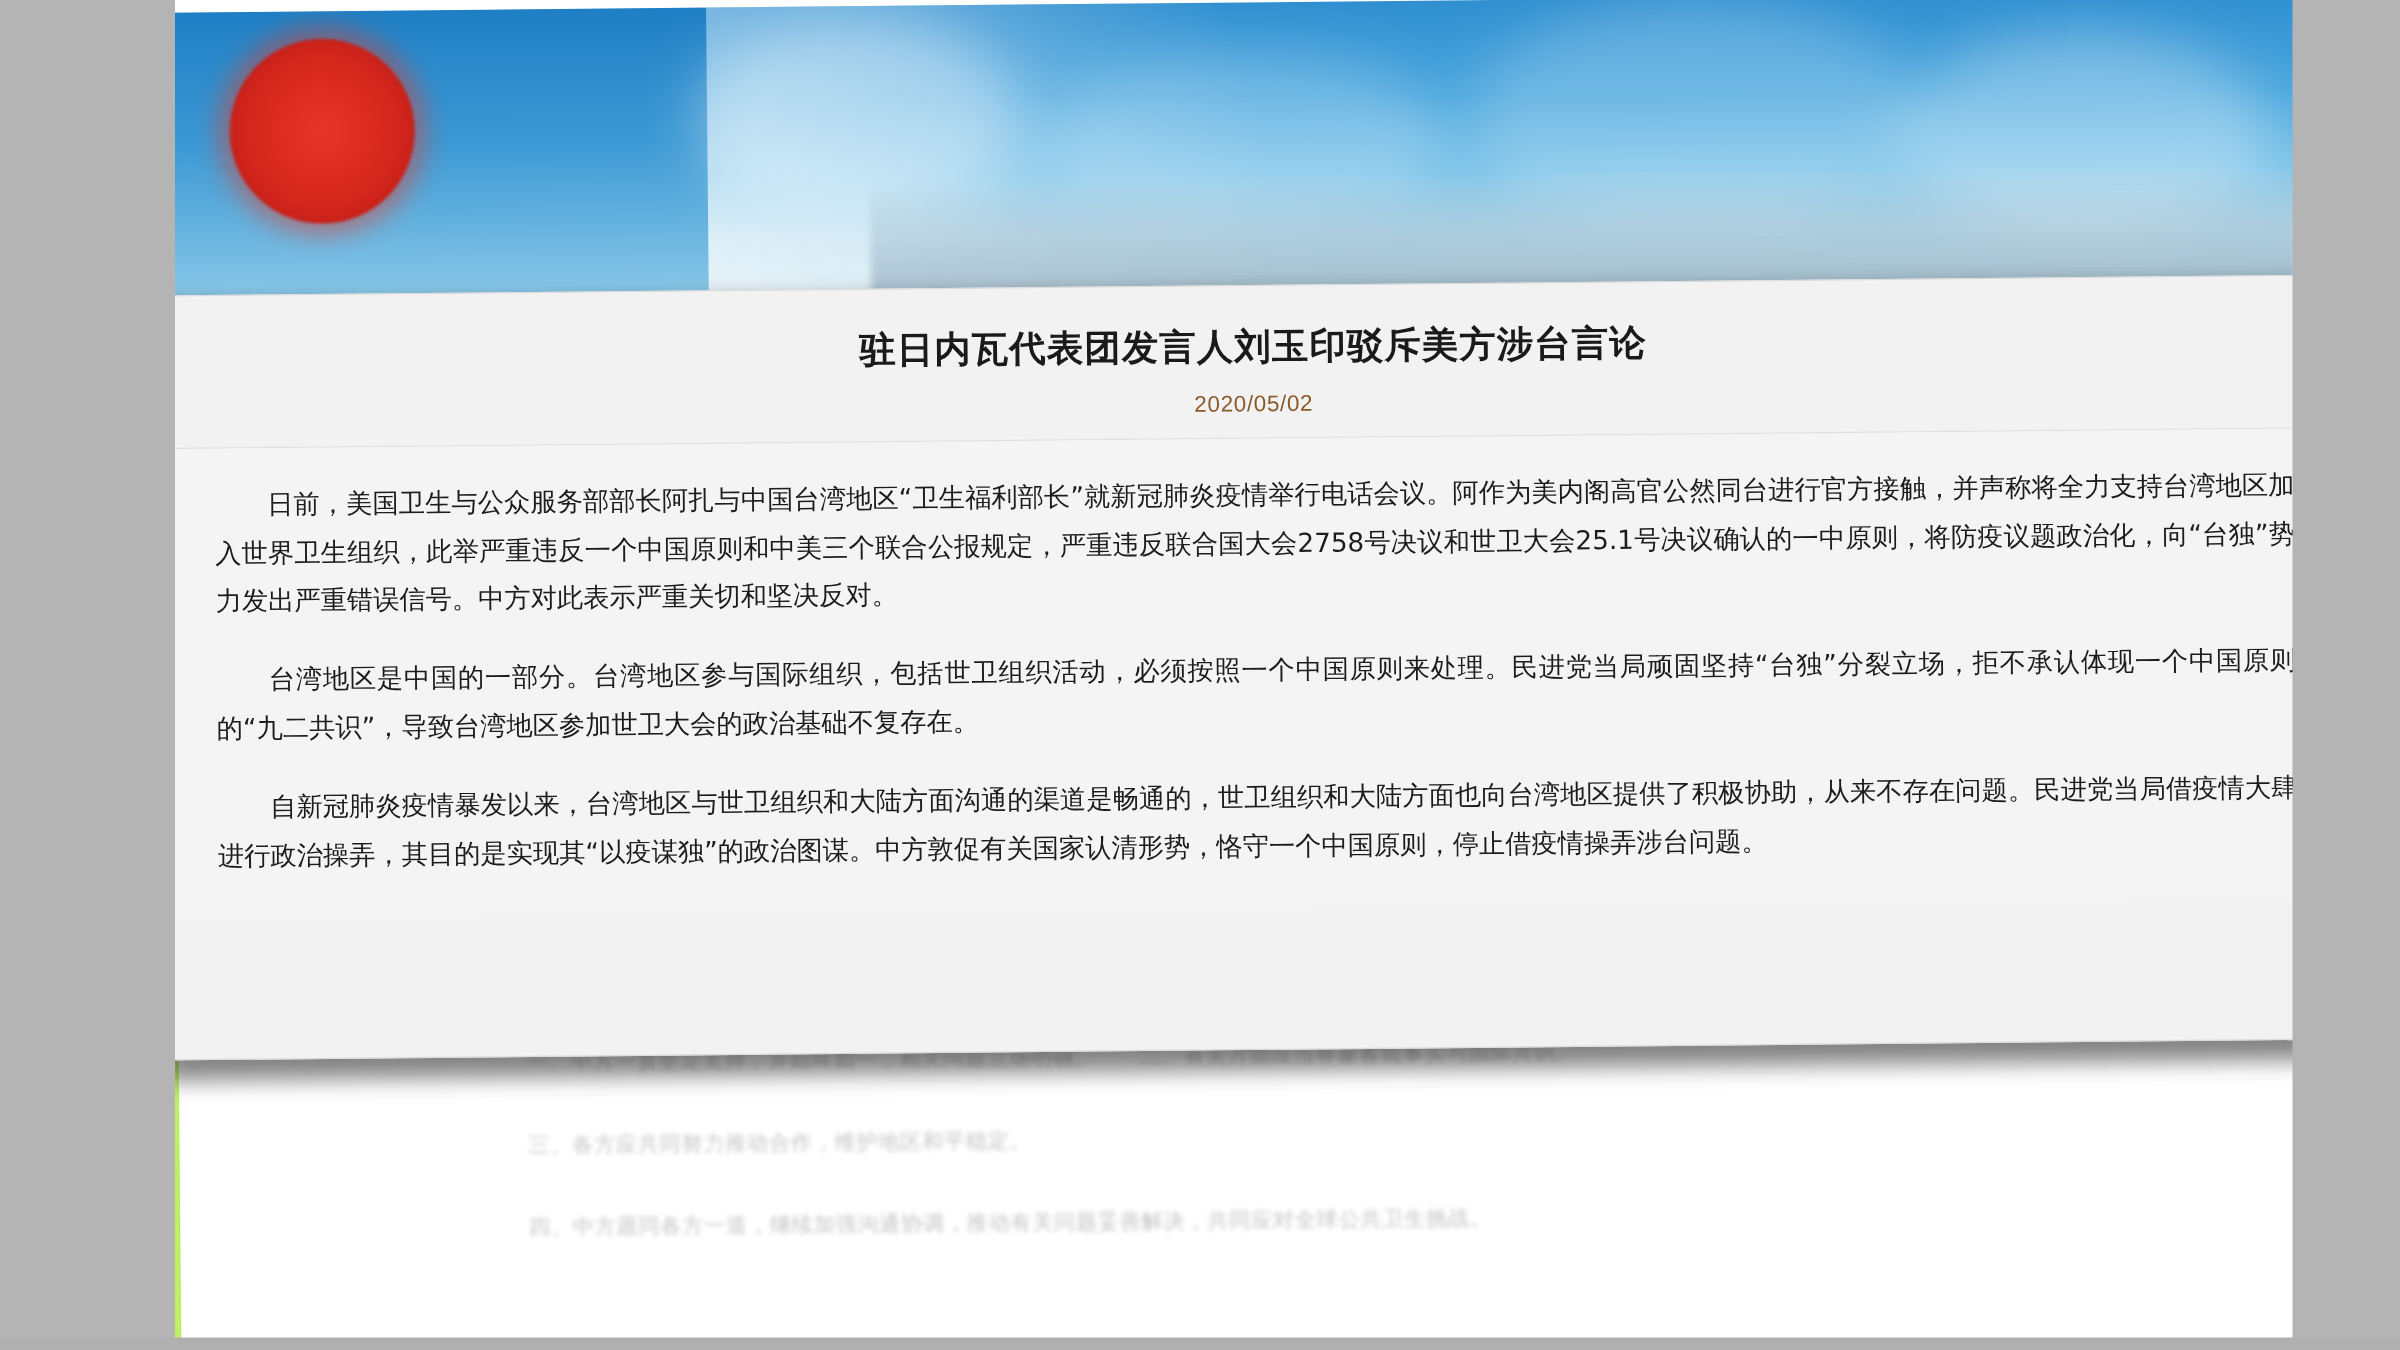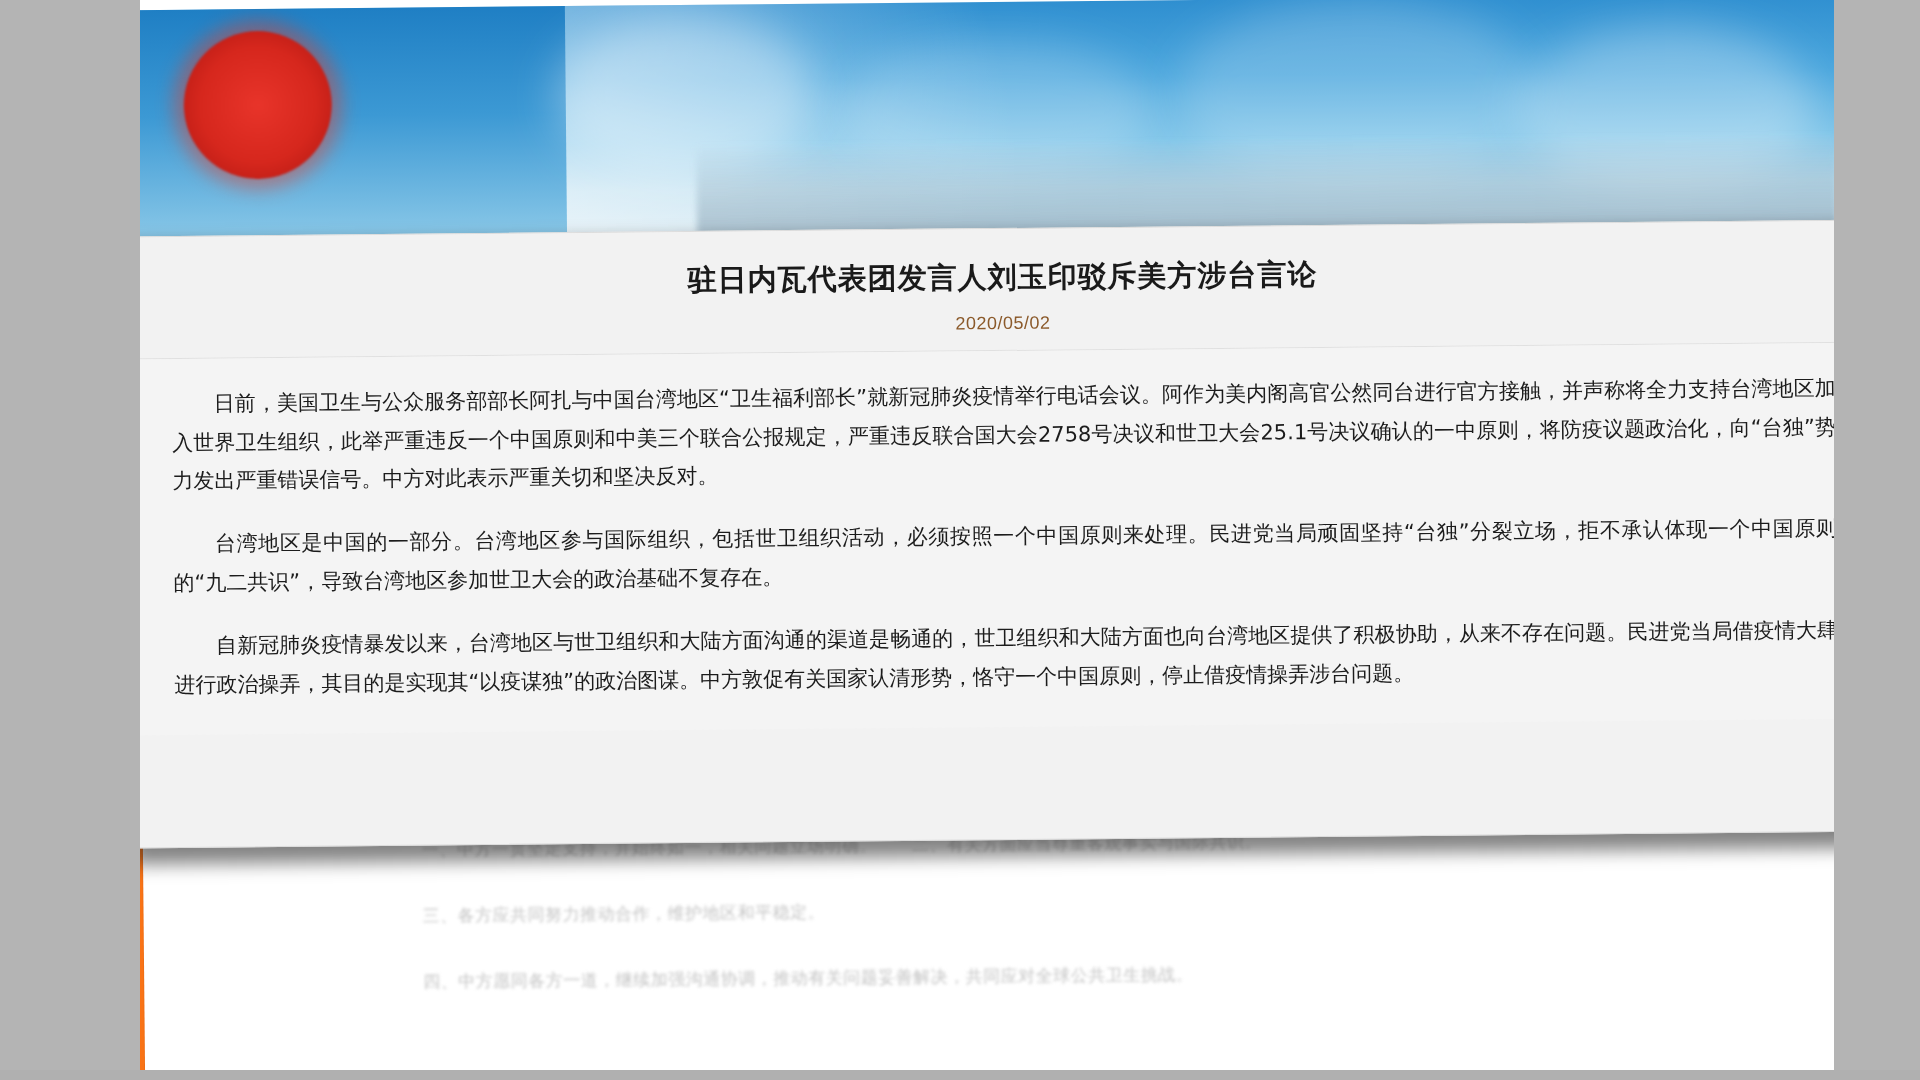--- a/index.html
+++ b/index.html
@@ -9,21 +9,21 @@
     height: 1080px;
     overflow: hidden;
     background: #b9b9b9;
     font-family: "Liberation Sans", sans-serif;
   }
 
   #stage {
     position: relative;
     width: 1920px;
     height: 1080px;
-    background: #f97316;
+    background: #bef264;
   }
 
   
   .page-sheet {
     position: absolute;
     left: 140px;
     top: -14px;
     width: 1700px;
     height: 1110px;
     background: #ffffff;

